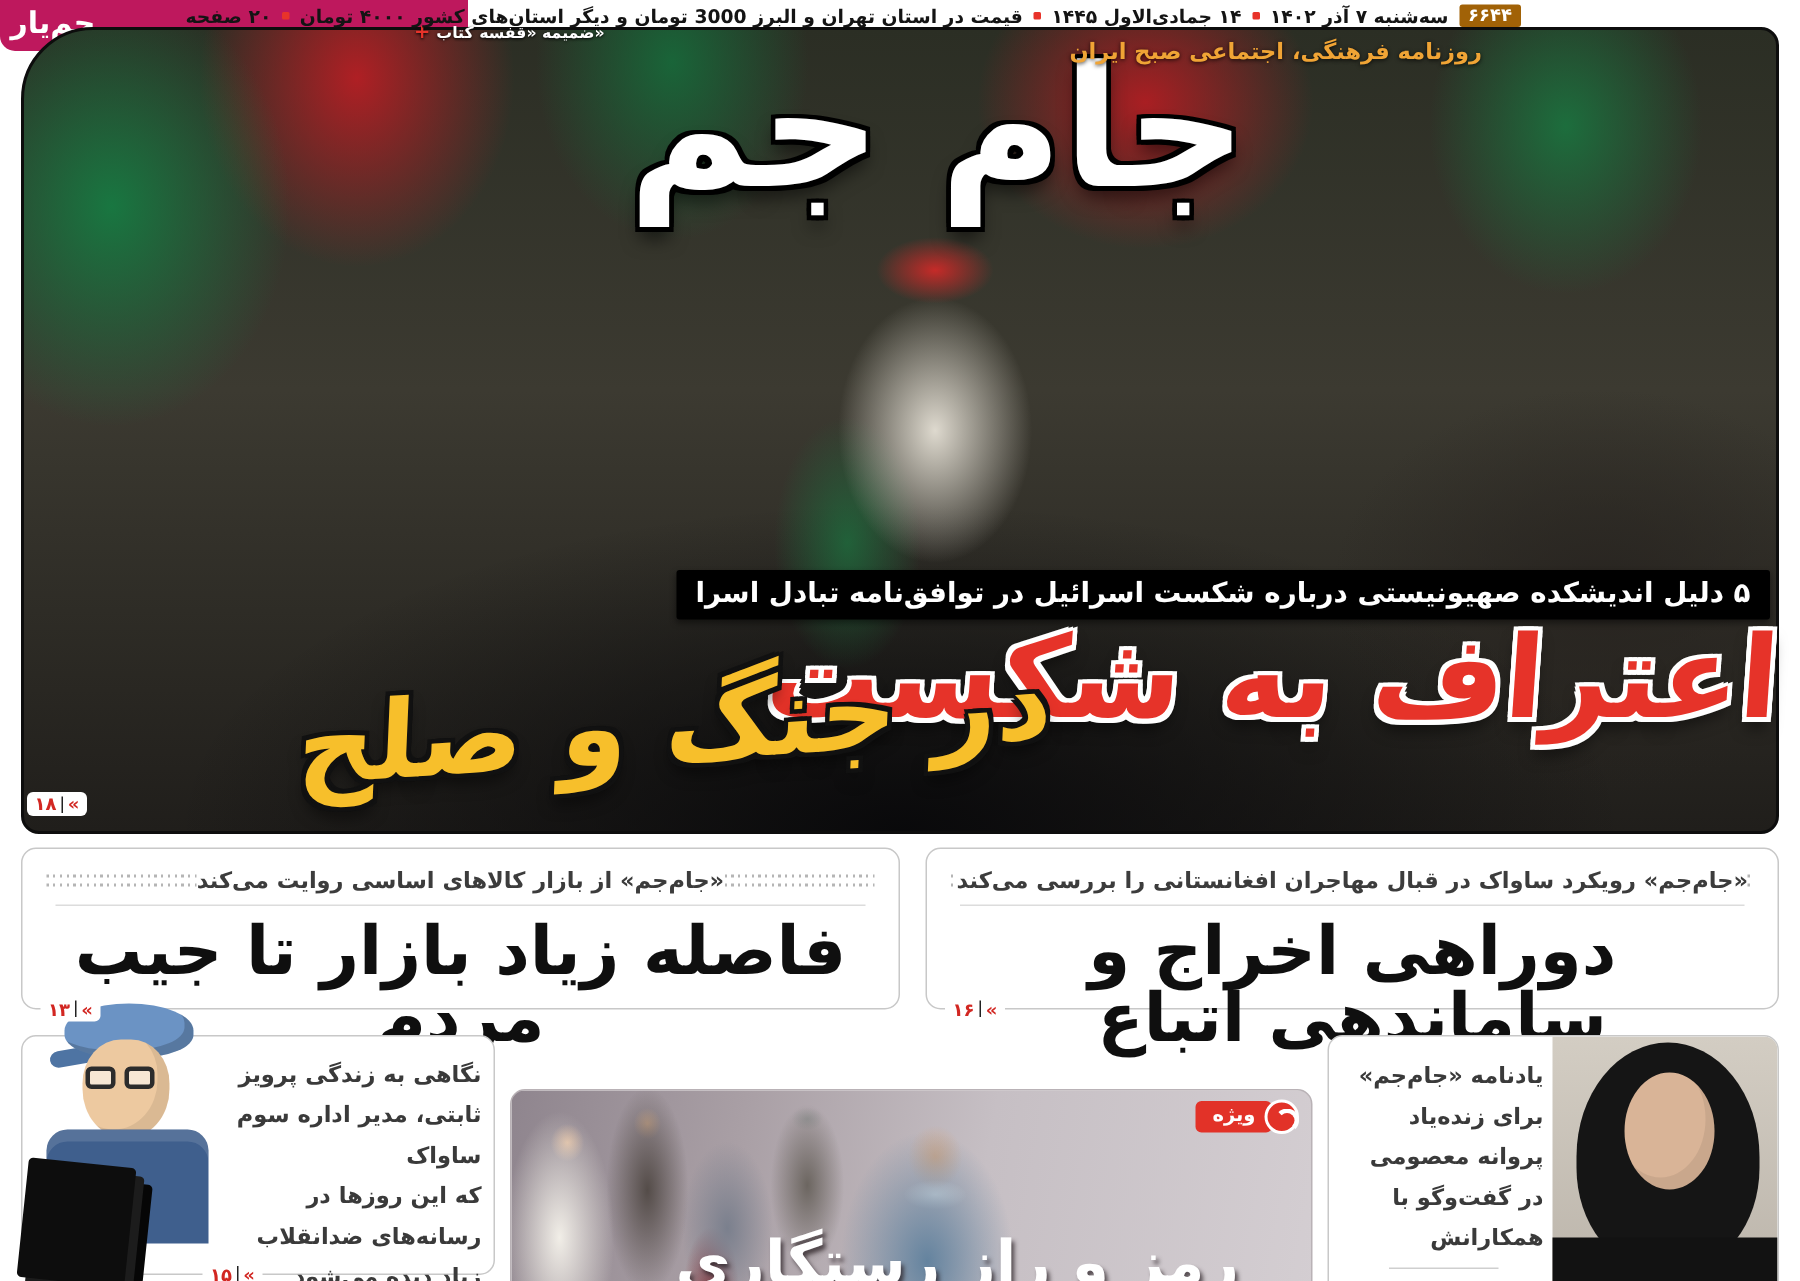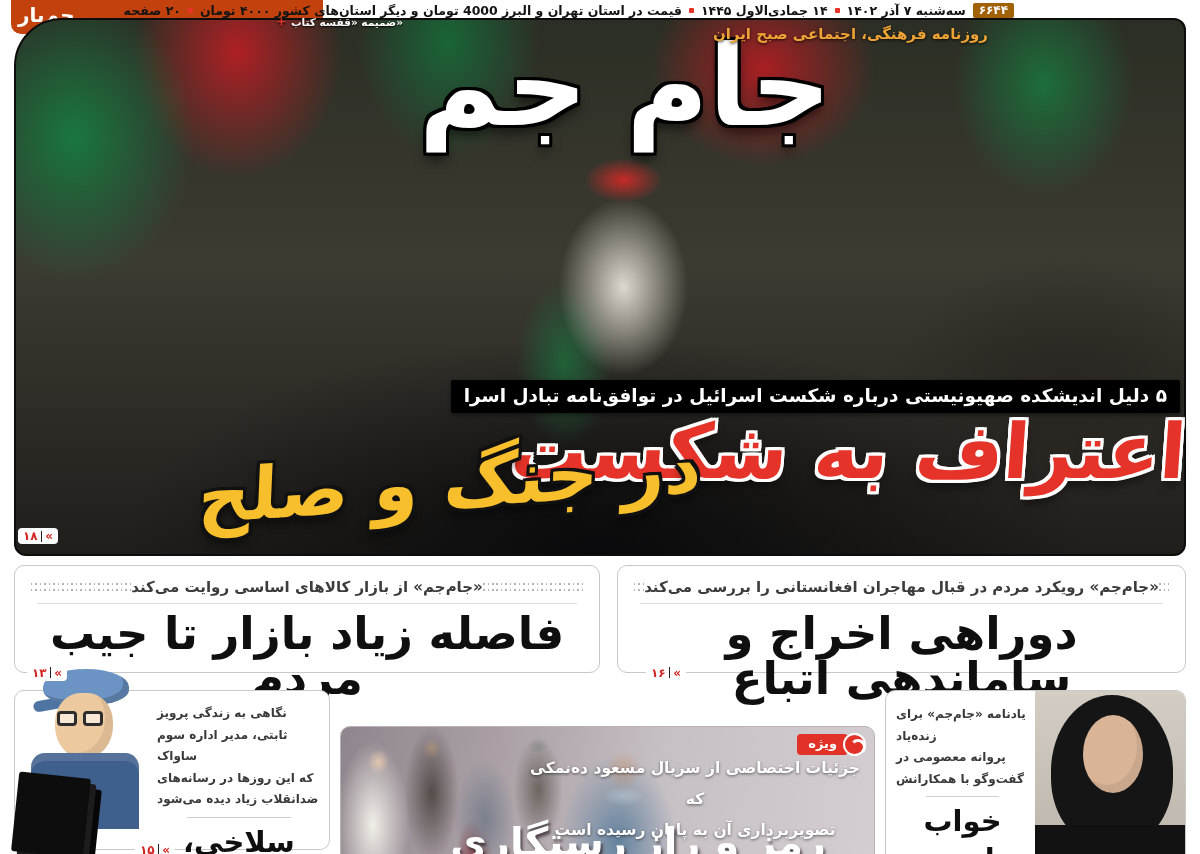--- a/index.html
+++ b/index.html
@@ -7,21 +7,21 @@
   body { font-family:"DejaVu Sans", sans-serif; direction:rtl; }
   #page { position:relative; width:1200px; height:854px; background:#ffffff; overflow:hidden; margin:0 auto; }
 
   
   .infoline { position:absolute; top:3px; right:186px; display:flex; align-items:center; gap:7px;
               font-size:12.5px; font-weight:bold; color:#141414; z-index:6; white-space:nowrap; }
   .issue-badge { background:#a16207; color:#fff; padding:0 6px 1px; border-radius:2px; font-size:12px; }
   .sepdot { width:5px; height:5px; background:#e8332a; display:inline-block; border-radius:1px; }
 
   
-  .ribbon { position:absolute; left:11px; top:0; width:312px; height:34px; background:#c2410c;
+  .ribbon { position:absolute; left:0; top:0; width:312px; height:34px; background:#be185d;
             border-radius:0 0 10px 10px; z-index:1; }
   .ribbon span { position:absolute; left:7px; top:3px; color:#fff; font-weight:bold; font-size:20px; }
 
   
   .photo { position:absolute; left:14px; top:18px; width:1172px; height:538px; z-index:2;
            border:2px solid #0d0d0d; border-radius:48px 12px 12px 12px;
            background-image:
              radial-gradient(ellipse 170px 210px at 5% 22%, rgba(23,122,66,.95), rgba(23,122,66,0) 70%),
              radial-gradient(ellipse 150px 180px at 19% 6%, rgba(186,30,36,.92), rgba(186,30,36,0) 70%),
              radial-gradient(ellipse 130px 170px at 37% 4%, rgba(22,110,60,.85), rgba(22,110,60,0) 70%),
@@ -82,21 +82,21 @@
   .kicker { font-size:15px; font-weight:bold; color:#3c3c3c; white-space:nowrap; }
   .rule { height:1px; background:#dcdcdc; margin:7px 22px; }
   .mid-headline { text-align:center; font-size:45px; font-weight:900; color:#0f0f0f; line-height:1.0; letter-spacing:-1px; }
 
   
   #bot-left  { left:14px;  top:690px; width:316px; height:160px; }
   #bot-mid   { left:340px; top:726px; width:535px; height:160px; border-radius:10px; overflow:hidden;
                background:linear-gradient(100deg,#8f858e 0%,#a99fa5 28%,#c6bfc4 58%,#d4ced2 100%); border:1.5px solid #b9b2b6; position:absolute; }
   #bot-right { left:885px; top:690px; width:301px; height:188px; overflow:hidden; }
 
-  .small-kicker { font-size:12px; font-weight:bold; color:#3a3a3a; line-height:1.8; text-align:left; }
+  .small-kicker { font-size:15px; font-weight:bold; color:#3a3a3a; line-height:1.8; text-align:right; }
   .small-rule { height:1px; background:#cfcfcf; margin:6px 30px; }
   .small-headline { text-align:center; font-size:29px; font-weight:900; color:#0f0f0f; line-height:1.3; }
 
   
   .cartoon { position:absolute; left:6px; top:-22px; width:136px; height:186px; z-index:3; }
   .cartoon .cap   { position:absolute; left:22px; top:0; width:86px; height:36px; background:#6b93c4;
                     border-radius:50% 50% 42% 42%; box-shadow:inset -6px -5px 0 rgba(0,0,0,.18); }
   .cartoon .brim  { position:absolute; left:12px; top:28px; width:56px; height:11px; background:#4e74a3;
                     border-radius:6px/50%; transform:rotate(-10deg); }
   .cartoon .face  { position:absolute; left:34px; top:24px; width:58px; height:66px; background:#edc9a0;
@@ -153,21 +153,21 @@
   <div class="ribbon">
     <span>جم‌یار</span>
   </div>
 
   <div class="infoline">
     <span class="issue-badge">۶۶۴۴</span>
     <span>سه‌شنبه ۷ آذر ۱۴۰۲</span>
     <span class="sepdot"></span>
     <span>۱۴ جمادی‌الاول ۱۴۴۵</span>
     <span class="sepdot"></span>
-    <span>قیمت در استان تهران و البرز 4000 تومان و دیگر استان‌های کشور ۴۰۰۰ تومان</span>
+    <span>قیمت در استان تهران و البرز 3000 تومان و دیگر استان‌های کشور ۴۰۰۰ تومان</span>
     <span class="sepdot"></span>
     <span>۲۰ صفحه</span>
   </div>
 
   <div class="photo"></div>
 
   <div class="logo">جام جم</div>
   <div class="supplement">
     <span class="plus">+</span>
     <span>ضمیمه «قفسه کتاب»</span>
@@ -194,26 +194,26 @@
     <span class="pref boxref" style="left:12px;">
       <b>۱۳</b>
       <i class="bar"></i>
       <b>«</b>
     </span>
   </div>
 
   <div class="box" id="mid-right">
     <div class="kickrow">
       <span class="dots"></span>
-      <span class="kicker">«جام‌جم» رویکرد مردم در قبال مهاجران افغانستانی را بررسی می‌کند</span>
+      <span class="kicker">«جام‌جم» رویکرد ساواک در قبال مهاجران افغانستانی را بررسی می‌کند</span>
       <span class="dots"></span>
     </div>
     <div class="rule"></div>
     <div class="mid-headline">دوراهی اخراج و ساماندهی اتباع</div>
-    <span class="pref boxref" style="left:28px;">
+    <span class="pref boxref" style="left:12px;">
       <b>۱۶</b>
       <i class="bar"></i>
       <b>«</b>
     </span>
   </div>
 
   <div class="box" id="bot-left">
     <div class="cartoon">
       <div class="brim"></div>
       <div class="cap"></div>
@@ -236,24 +236,20 @@
       <b>«</b>
     </span>
   </div>
 
   <div id="bot-mid">
     <div class="cast"></div>
     <div class="badge-wrap">
       <span class="badge-pill">ویژه</span>
       <span class="badge-circle"></span>
     </div>
-    <div class="mid-kicker">
-      <div>جزئیات اختصاصی از سریال مسعود ده‌نمکی که</div>
-      <div>تصویربرداری آن به پایان رسیده است</div>
-    </div>
     <div class="mid-hl2">رمز و راز رستگاری</div>
     <span class="pref ref-mid">
       <b>۶</b>
       <i class="bar"></i>
       <b>«</b>
     </span>
   </div>
 
   <div class="box" id="bot-right">
     <div class="woman">

